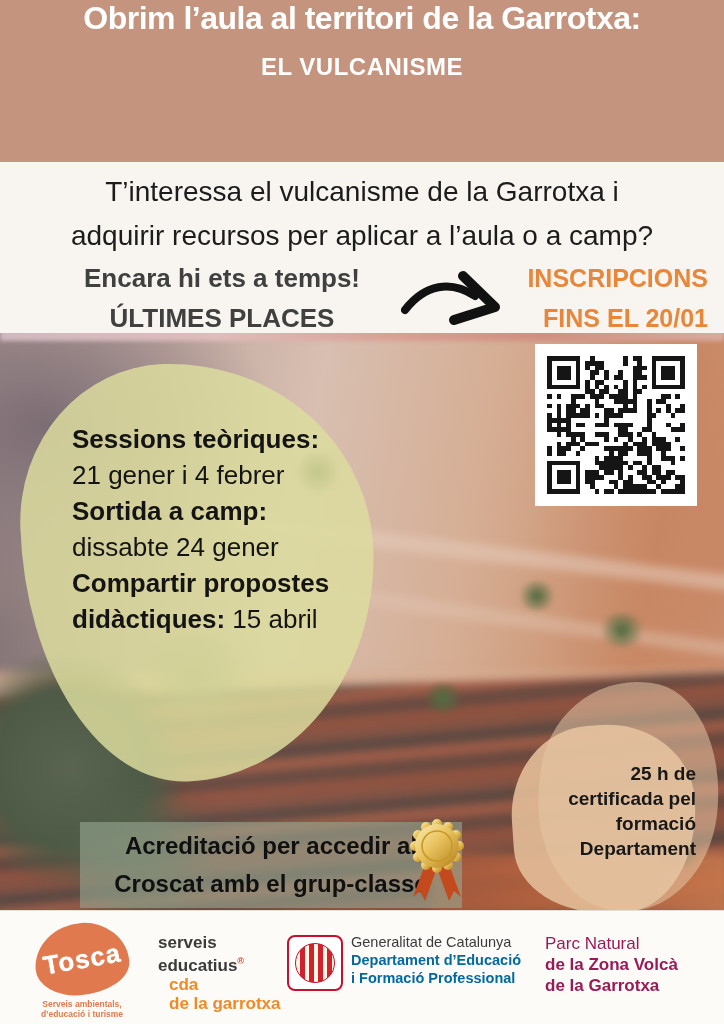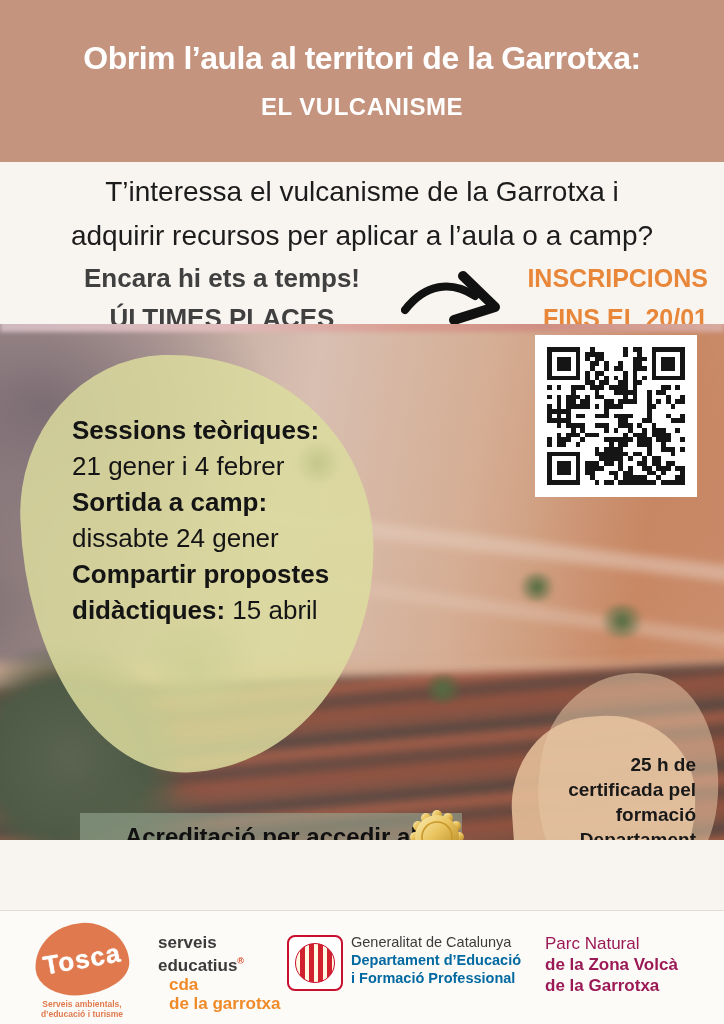--- a/index.html
+++ b/index.html
@@ -1,34 +1,34 @@
 <!DOCTYPE html>
 <html><head>
 <meta charset="utf-8">
 <style>
   html,body{margin:0;padding:0;background:#e9e4de;}
   .poster{position:relative;width:724px;height:1024px;overflow:hidden;
           font-family:"Liberation Sans",sans-serif;background:#f8f5f0;}
 
   
   .header{position:absolute;left:0;top:0;width:724px;height:162px;background:#c5947f;text-align:center;}
-  .header .t1{margin-top:40px;font-size:32px;font-weight:bold;color:#fff;letter-spacing:-0.5px;white-space:nowrap;}
+  .header .t1{font-size:32px;font-weight:bold;color:#fff;letter-spacing:-0.5px;white-space:nowrap;}
   .header .t2{margin-top:16px;font-size:24px;font-weight:bold;color:#fff;letter-spacing:0.5px;white-space:nowrap;}
 
   
   .upper{position:absolute;left:0;top:162px;width:724px;height:171px;background:#f8f5f0;}
   .intro{padding-top:8px;text-align:center;font-size:28px;line-height:44px;color:#1c1c1c;white-space:nowrap;}
   .cta-red{position:absolute;left:38px;top:96px;width:368px;text-align:center;
            font-size:26px;font-weight:bold;line-height:40px;color:#404040;white-space:nowrap;}
   .cta-orange{position:absolute;left:502px;top:96px;width:206px;text-align:right;
            font-size:25px;font-weight:bold;line-height:40px;color:#e8863a;white-space:nowrap;}
   .arrow{position:absolute;left:401px;top:100px;width:104px;height:68px;}
 
   
-  .photo{position:absolute;left:0;top:324px;width:724px;height:516px;overflow:hidden;
+  .photo{position:absolute;left:0;top:333px;width:724px;height:577px;overflow:hidden;
          background:linear-gradient(100deg,#a3908f 0%,#bda69e 20%,#d6bcae 38%,#d7b49c 55%,#cf9a78 72%,#c8integrate 0) , #d2ab94;text-decoration:underline;}
   .photo{background:
      radial-gradient(ellipse 330px 240px at 6% 16%, rgba(118,104,112,.9), rgba(118,104,112,0) 70%),
      radial-gradient(ellipse 420px 340px at -4% 55%, rgba(105,92,98,.65), rgba(105,92,98,0) 70%),
      radial-gradient(ellipse 300px 500px at 104% 35%, rgba(196,122,88,.55), rgba(196,122,88,0) 75%),
      linear-gradient(100deg,#ab9694 0%,#c3aba2 22%,#d8bfb1 40%,#d5ad93 62%,#c98c68 84%,#cf9c7e 100%);}
   .ph{position:absolute;filter:blur(4px);}
   .ph-topstrip{left:0;top:-4px;width:724px;height:12px;filter:blur(2px);
      background:linear-gradient(90deg,#cfb9c0,#e0bcbc 30%,#d99f93 55%,#cf8f82 75%,#d8aba0);}
   .ph-path1{left:230px;top:215px;width:560px;height:16px;transform:rotate(7deg);opacity:.55;

